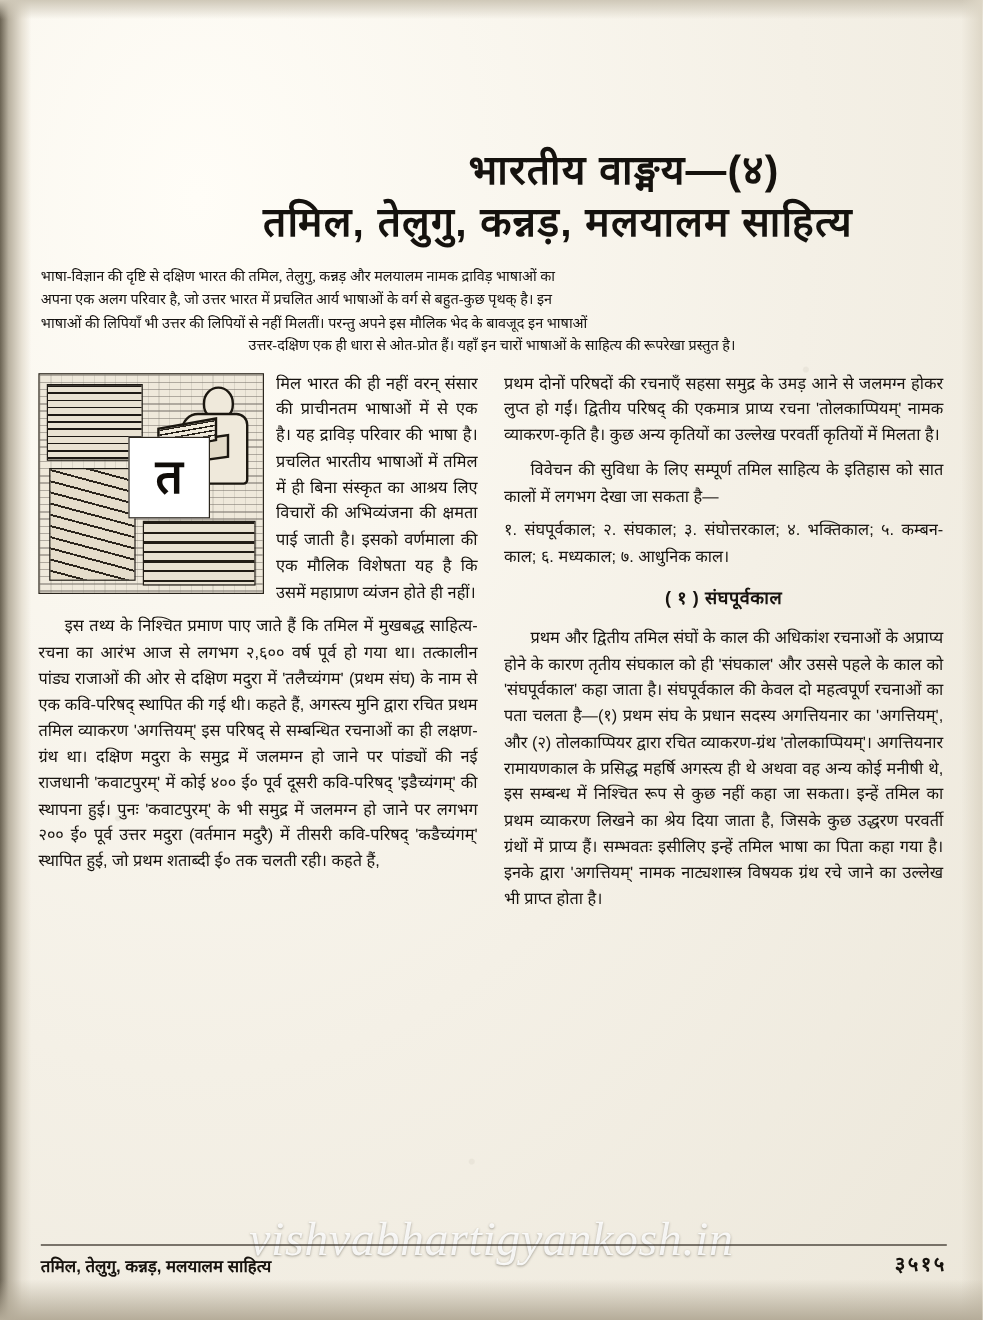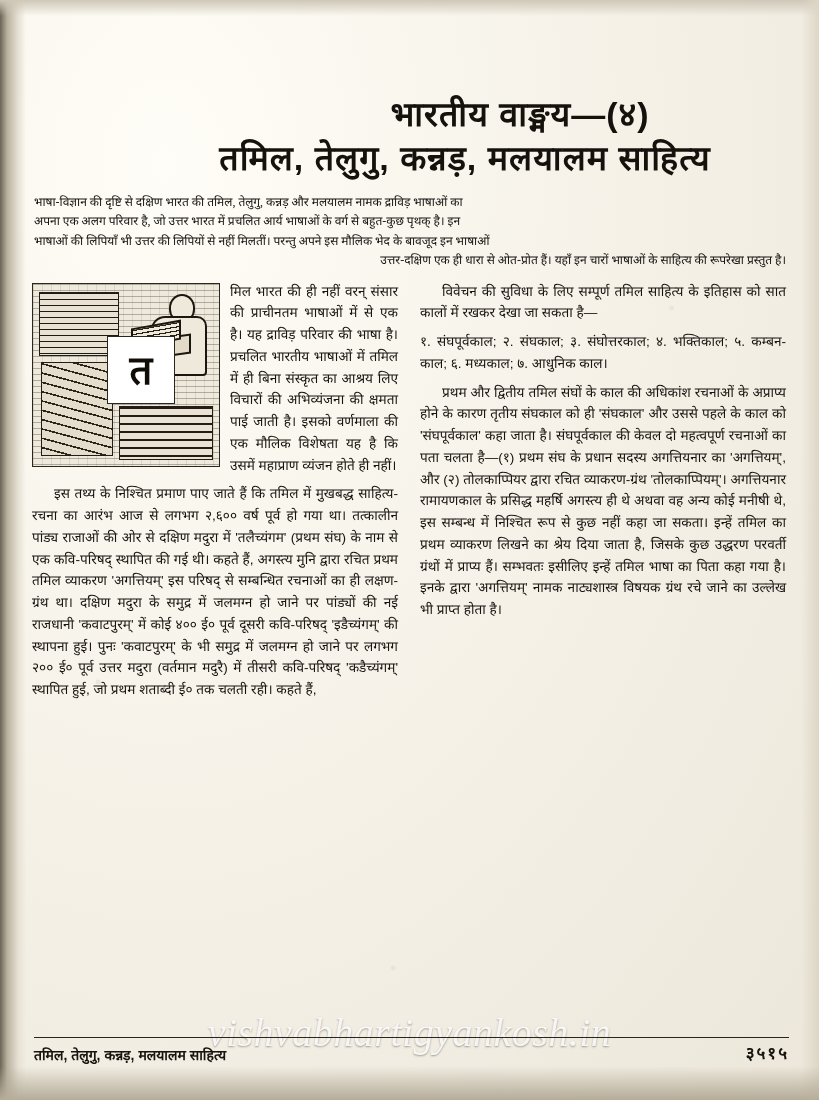--- a/index.html
+++ b/index.html
@@ -55,21 +55,21 @@
   .content {
     position: absolute;
     left: 30px;
     top: 18px;
     width: 760px;
     height: 1040px;
   }
 
   
   .heading-block {
-    margin-top: 77px;
+    margin-top: 105px;
     text-align: right;
     padding-right: 10px;
   }
   .title-line1 {
     font-family: "Liberation Sans", sans-serif;
     font-weight: bold;
     font-size: 34px;
     letter-spacing: 1px;
     color: #15120e;
     line-height: 1.15;
@@ -93,21 +93,21 @@
     margin-top: 14px;
     font-family: Liberation Serif, serif;
     font-size: 12px;
     line-height: 1.62;
     color: #151210;
     text-align: justify;
     text-justify: inter-word;
     padding: 0 4px;
   }
   .intro .ln { display: block; }
-  .intro .ln.center { text-align: right; }
+  .intro .ln.center { text-align: center; }
 
   
   .columns {
     display: flex;
     margin-top: 10px;
     gap: 22px;
     padding: 0 2px;
   }
   .col {
     width: 366px;
@@ -319,22 +319,24 @@
           <div class="stack"></div>
           <div class="letter-box">
             <span>त</span>
           </div>
         </div>
         <p>मिल भारत की ही नहीं वरन् संसार की प्राचीनतम भाषाओं में से एक है। यह द्राविड़ परिवार की भाषा है। प्रचलित भारतीय भाषाओं में तमिल में ही बिना संस्कृत का आश्रय लिए विचारों की अभिव्यंजना की क्षमता पाई जाती है। इसको वर्णमाला की एक मौलिक विशेषता यह है कि उसमें महाप्राण व्यंजन होते ही नहीं।</p>
         <p class="indent">इस तथ्य के निश्चित प्रमाण पाए जाते हैं कि तमिल में मुखबद्ध साहित्य-रचना का आरंभ आज से लगभग २,६०० वर्ष पूर्व हो गया था। तत्कालीन पांड्य राजाओं की ओर से दक्षिण मदुरा में 'तलैच्यंगम' (प्रथम संघ) के नाम से एक कवि-परिषद् स्थापित की गई थी। कहते हैं, अगस्त्य मुनि द्वारा रचित प्रथम तमिल व्याकरण 'अगत्तियम्' इस परिषद् से सम्बन्धित रचनाओं का ही लक्षण-ग्रंथ था। दक्षिण मदुरा के समुद्र में जलमग्न हो जाने पर पांड्यों की नई राजधानी 'कवाटपुरम्' में कोई ४०० ई० पूर्व दूसरी कवि-परिषद् 'इडैच्यंगम्' की स्थापना हुई। पुनः 'कवाटपुरम्' के भी समुद्र में जलमग्न हो जाने पर लगभग २०० ई० पूर्व उत्तर मदुरा (वर्तमान मदुरै) में तीसरी कवि-परिषद् 'कडैच्यंगम्' स्थापित हुई, जो प्रथम शताब्दी ई० तक चलती रही। कहते हैं,</p>
       </div>
 
       <div class="col">
-        <p class="indent">विवेचन की सुविधा के लिए सम्पूर्ण तमिल साहित्य के इतिहास को सात कालों में रखकर देखा जा सकता है—</p>
+        <p>प्रथम दोनों परिषदों की रचनाएँ सहसा समुद्र के उमड़ आने से जलमग्न होकर लुप्त हो गईं। द्वितीय परिषद् की एकमात्र प्राप्य रचना 'तोलकाप्पियम्' नामक व्याकरण-कृति है। कुछ अन्य कृतियों का उल्लेख परवर्ती कृतियों में मिलता है।</p>
+        <p class="indent">विवेचन की सुविधा के लिए सम्पूर्ण तमिल साहित्य के इतिहास को सात कालों में लगभग देखा जा सकता है—</p>
         <p>१. संघपूर्वकाल; २. संघकाल; ३. संघोत्तरकाल; ४. भक्तिकाल; ५. कम्बन-काल; ६. मध्यकाल; ७. आधुनिक काल।</p>
+        <div class="subhead">( १ ) संघपूर्वकाल</div>
         <p class="indent">प्रथम और द्वितीय तमिल संघों के काल की अधिकांश रचनाओं के अप्राप्य होने के कारण तृतीय संघकाल को ही 'संघकाल' और उससे पहले के काल को 'संघपूर्वकाल' कहा जाता है। संघपूर्वकाल की केवल दो महत्वपूर्ण रचनाओं का पता चलता है—(१) प्रथम संघ के प्रधान सदस्य अगत्तियनार का 'अगत्तियम्', और (२) तोलकाप्पियर द्वारा रचित व्याकरण-ग्रंथ 'तोलकाप्पियम्'। अगत्तियनार रामायणकाल के प्रसिद्ध महर्षि अगस्त्य ही थे अथवा वह अन्य कोई मनीषी थे, इस सम्बन्ध में निश्चित रूप से कुछ नहीं कहा जा सकता। इन्हें तमिल का प्रथम व्याकरण लिखने का श्रेय दिया जाता है, जिसके कुछ उद्धरण परवर्ती ग्रंथों में प्राप्य हैं। सम्भवतः इसीलिए इन्हें तमिल भाषा का पिता कहा गया है। इनके द्वारा 'अगत्तियम्' नामक नाट्यशास्त्र विषयक ग्रंथ रचे जाने का उल्लेख भी प्राप्त होता है।</p>
       </div>
 
     </div>
   </div>
 
   <div class="watermark">vishvabhartigyankosh.in</div>
 
   <div class="footer">
     <div class="rule"></div>

